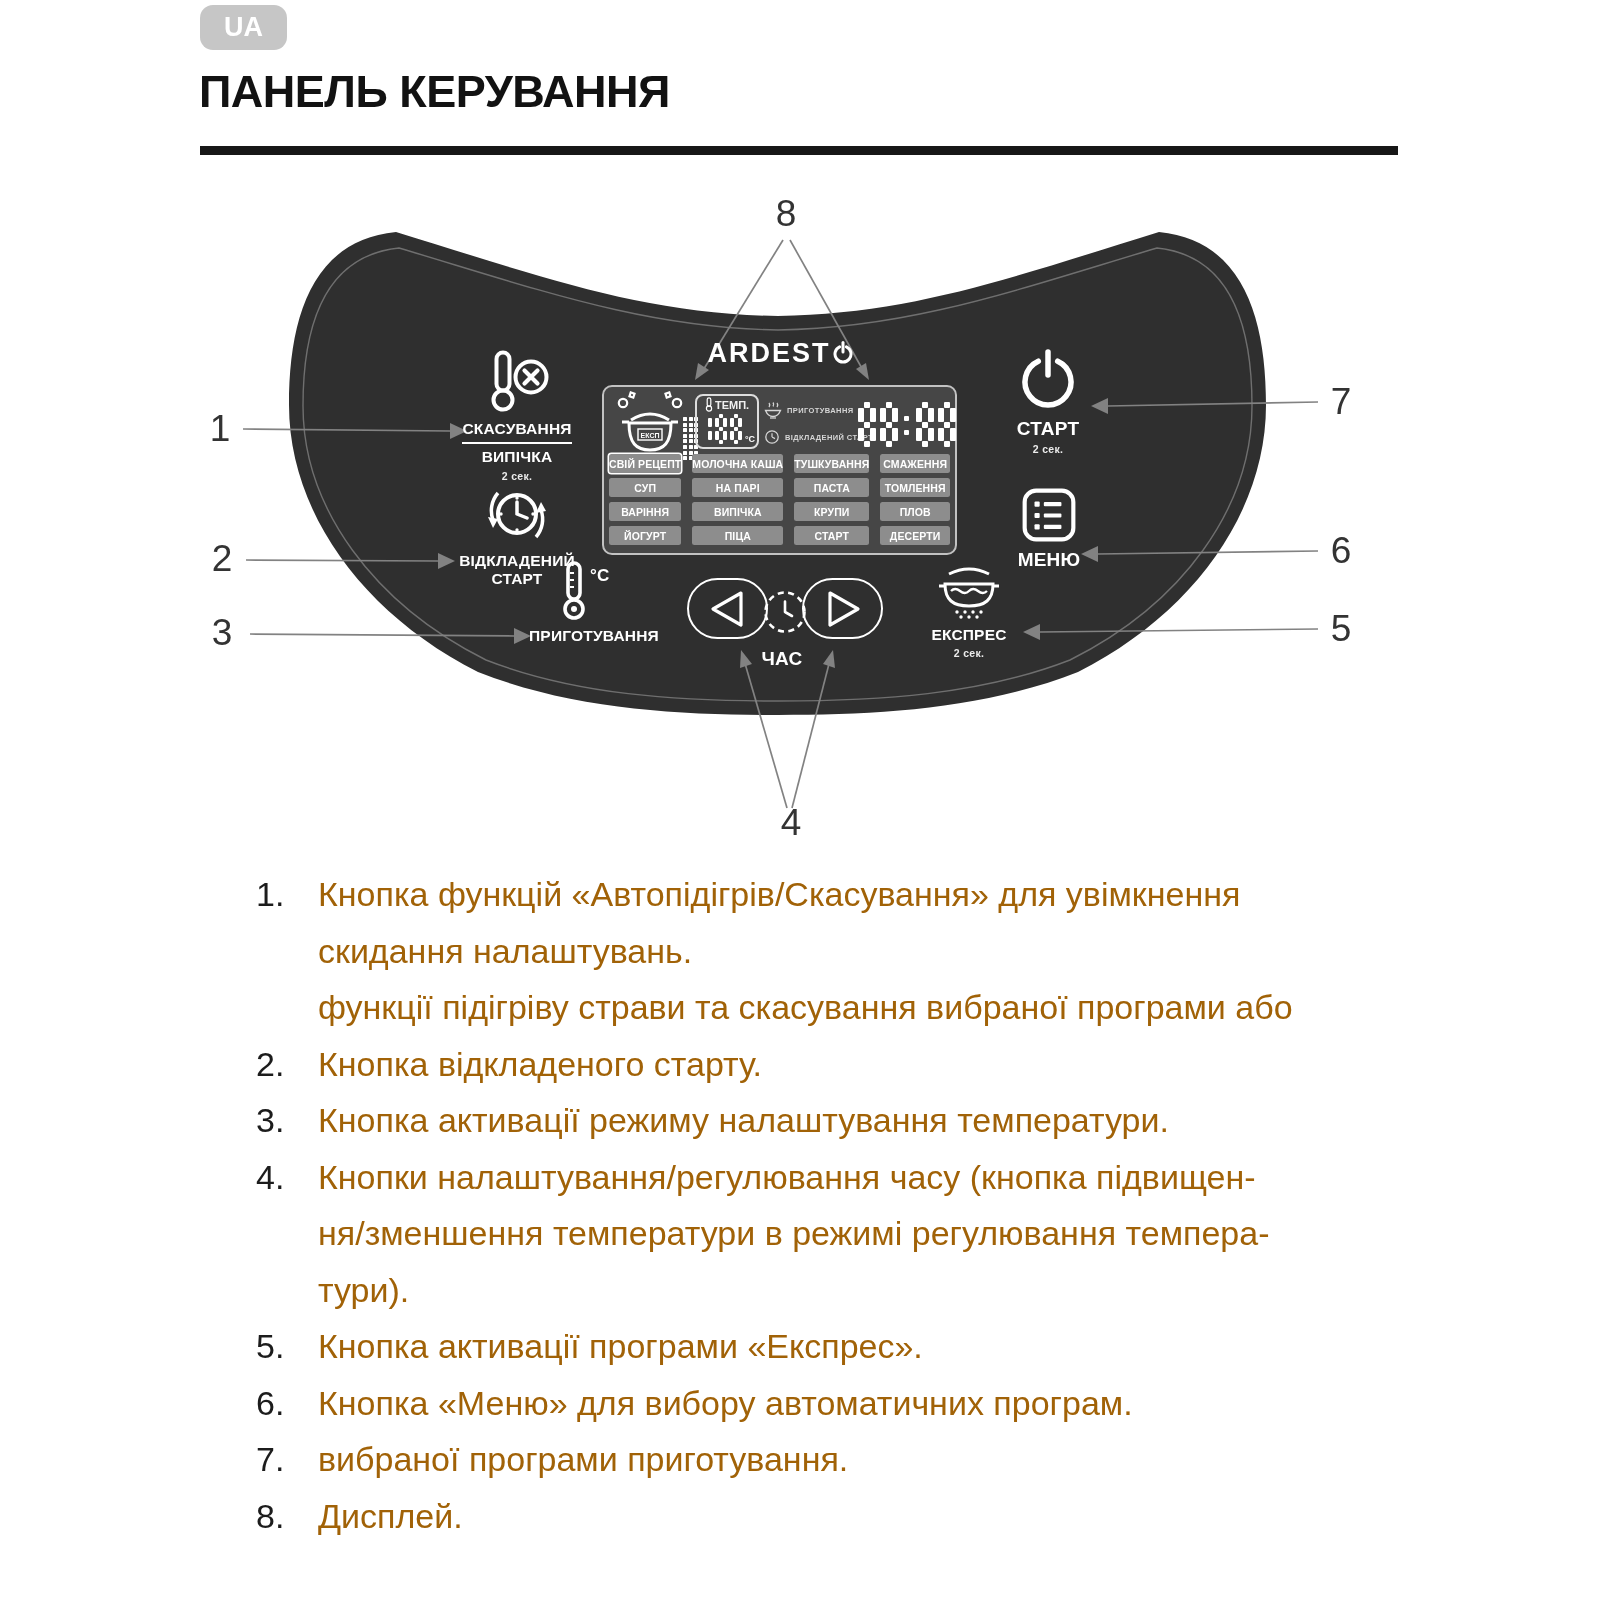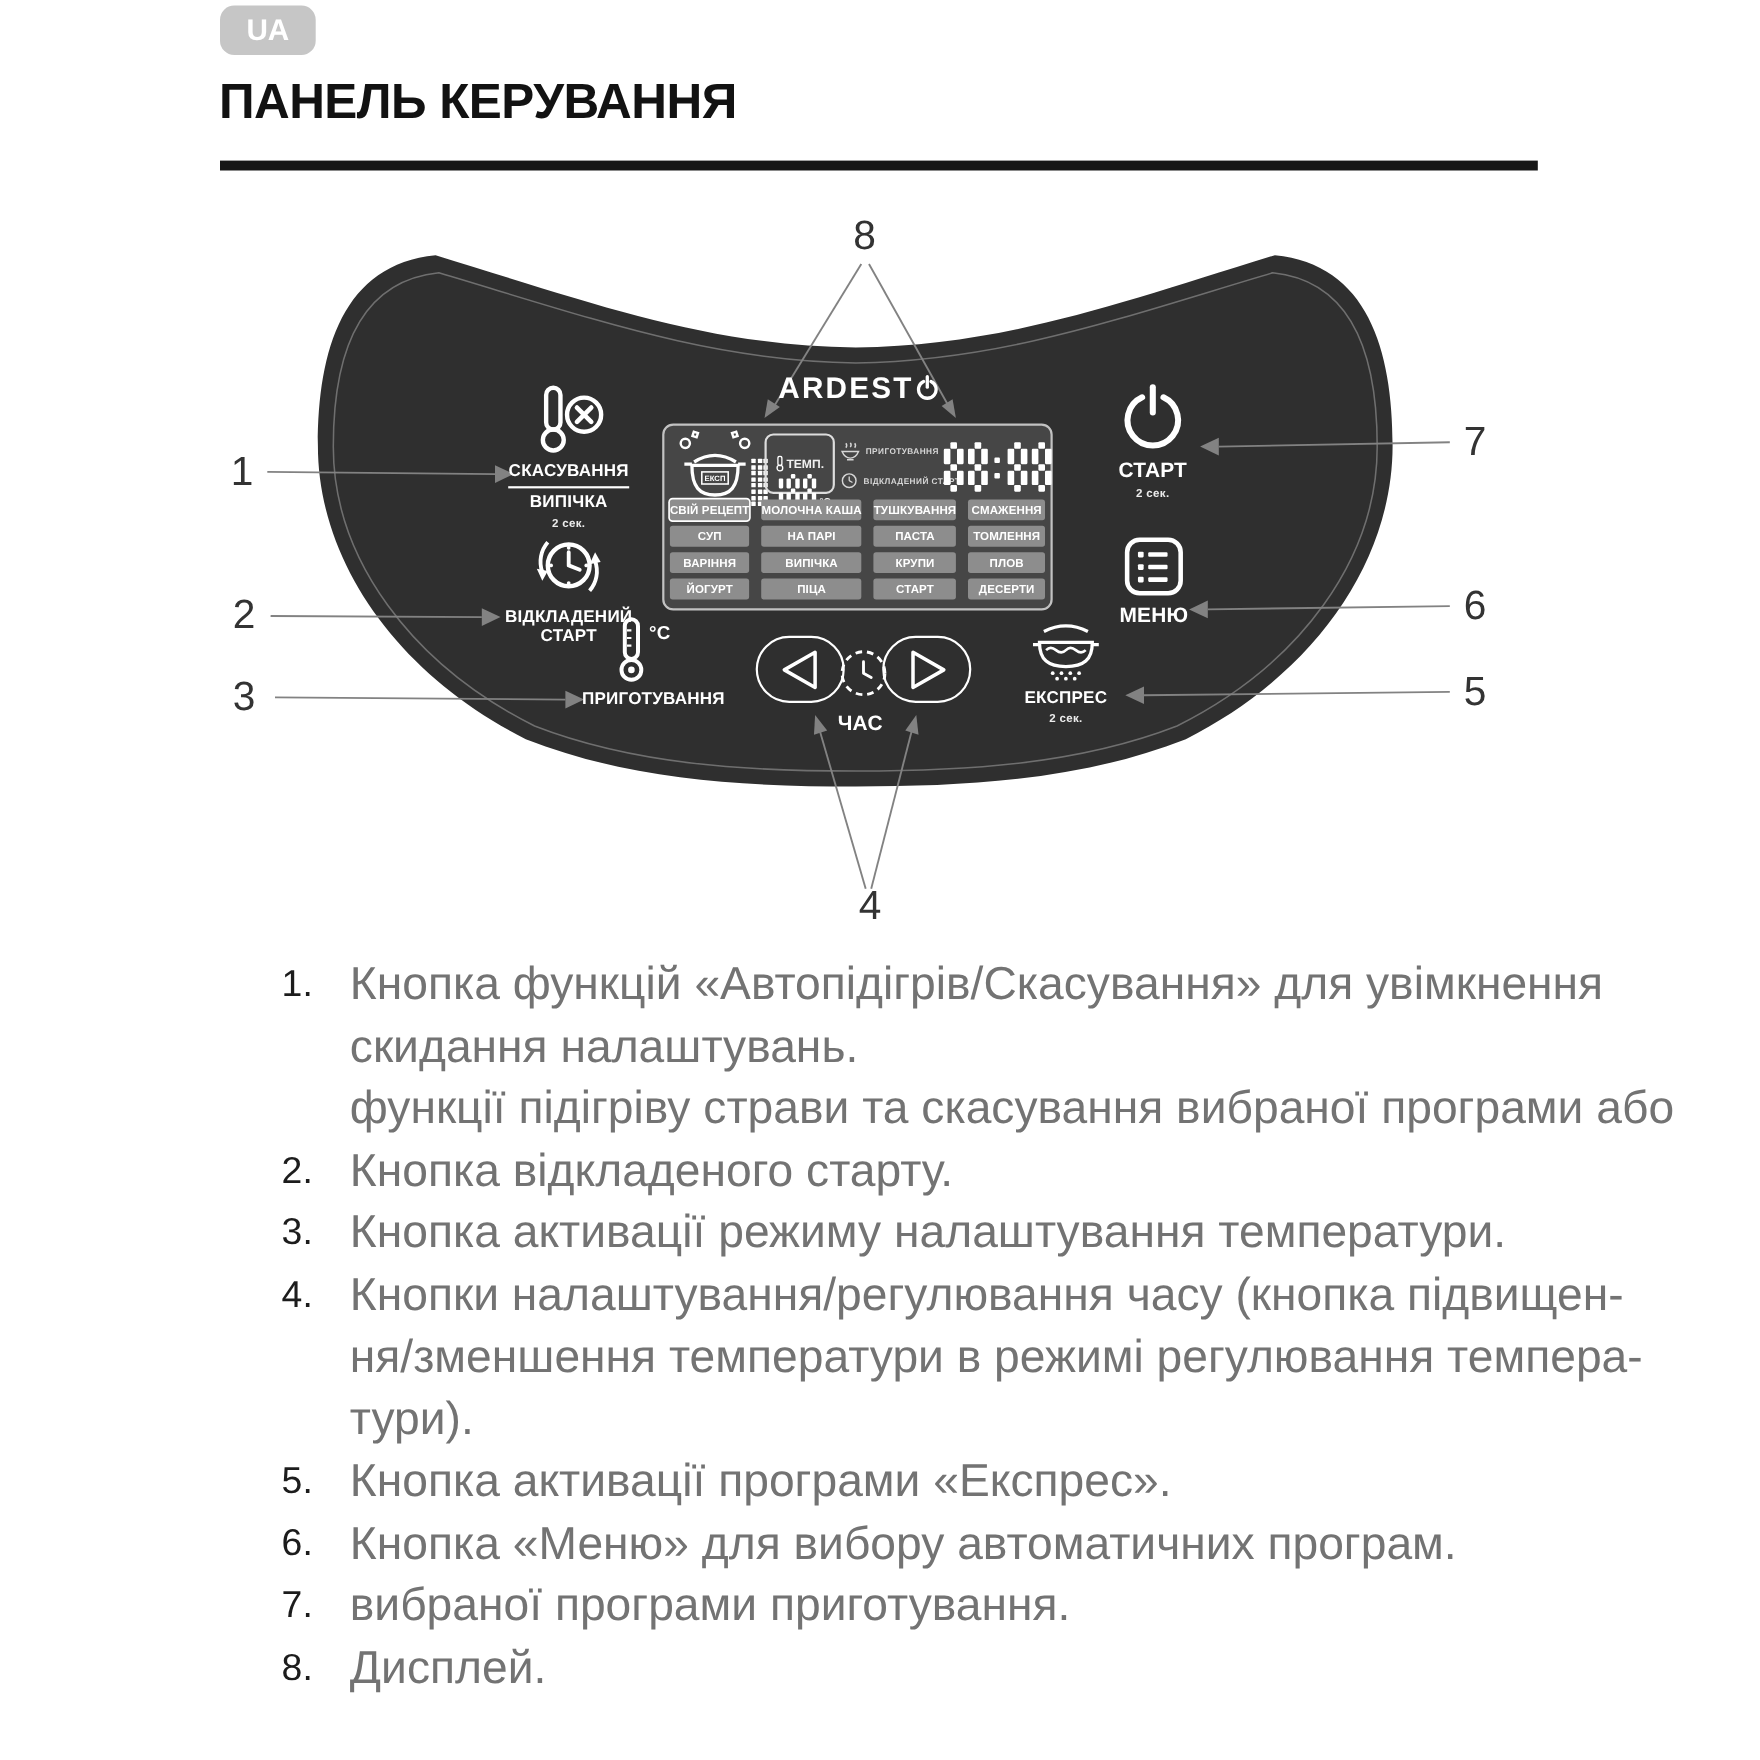--- a/index.html
+++ b/index.html
@@ -14,40 +14,40 @@
   .btn-block{position:absolute;display:flex;flex-direction:column;align-items:center}
   .panel-label{color:#fff;font-weight:bold;font-size:15.5px;letter-spacing:0.2px;text-align:center;line-height:1.18}
   .panel-label.big{font-size:19px}
   .hold{color:#ececec;font-size:10.5px;font-weight:bold;margin-top:3px;letter-spacing:0.3px}
   .underlined{border-bottom:2px solid #fff;padding-bottom:4px;margin-bottom:4px}
   .brand{position:absolute;left:700px;top:155px;width:160px;height:36px;display:flex;align-items:center;justify-content:center;gap:2px;color:#fff;font-weight:bold;font-size:27px;letter-spacing:2px}
   .display{position:absolute;left:602px;top:205px;width:355px;height:170px;background:#464646;border:2px solid #c2c2c2;border-radius:10px;box-sizing:border-box}
   .prog-grid{position:absolute;left:5px;top:67px;width:341px;display:grid;grid-template-columns:repeat(4,1fr);gap:5px 11px}
   .prog-cell{height:19px;background:#8d8d8d;border-radius:2.5px;color:#fff;font-size:10.5px;font-weight:bold;display:flex;align-items:center;justify-content:center;letter-spacing:0.1px;white-space:nowrap}
   .prog-cell.first{box-shadow:0 0 0 1.5px #fff}
-  .temp-box{position:absolute;left:91px;top:7px;width:64px;height:55px;border:2px solid #ddd;border-radius:8px;box-sizing:border-box;display:flex;flex-direction:column;align-items:center;padding-top:18px}
+  .temp-box{position:absolute;left:91px;top:7px;width:64px;height:55px;border:2px solid #ddd;border-radius:8px;box-sizing:border-box;display:flex;flex-direction:column;align-items:center;padding-top:1px}
   .temp-head{display:flex;align-items:center;gap:2px;color:#f0f0f0;font-size:11px;font-weight:bold}
   .temp-val{display:flex;align-items:flex-end;margin-top:2px}
   .temp-unit{color:#fff;font-size:9px;font-weight:bold;margin-left:1px}
   .status{position:absolute;left:160px;top:15px;display:flex;flex-direction:column;gap:10px}
   .status-row{display:flex;align-items:center;gap:5px}
   .status-label{color:#d6d6d6;font-size:7.5px;font-weight:bold;letter-spacing:0.4px;white-space:nowrap}
   .clock-wrap{position:absolute;left:252px;top:15px}
   .pot-cluster{position:absolute;left:6px;top:4px;width:92px;height:60px}
   .dots{position:absolute;left:73px;top:26px;display:grid;grid-template-columns:repeat(3,4px);grid-auto-rows:4px;gap:1.6px}
   .dots span{background:#fff;border-radius:0.5px}
   .pill{position:absolute;width:81px;height:61px;border:2.5px solid #fff;border-radius:31px;box-sizing:border-box;display:flex;align-items:center;justify-content:center}
   .ss{display:inline-flex;align-items:flex-end}
   .ss-digit{position:relative;display:inline-block}
   .ss-seg{position:absolute;background:#fff;border-radius:1px}
   .ss-colon{position:relative;display:inline-block}
   .legend{position:absolute;left:0;top:866px;width:1600px}
   .leg-item{display:flex;padding-left:256px}
   .leg-num{width:62px;font-size:34px;color:#1c1c1c;line-height:56.5px;flex:none}
-  .leg-line{font-size:42px;color:#737373;line-height:56.5px;white-space:nowrap}
+  .leg-line{font-size:34px;color:#a16207;line-height:56.5px;white-space:nowrap}
 </style>
 </head>
 <body>
 
 <div class="badge">UA</div>
 <div class="title">ПАНЕЛЬ КЕРУВАННЯ</div>
 <div class="rule"></div>
 
 <div class="diagram">
 

